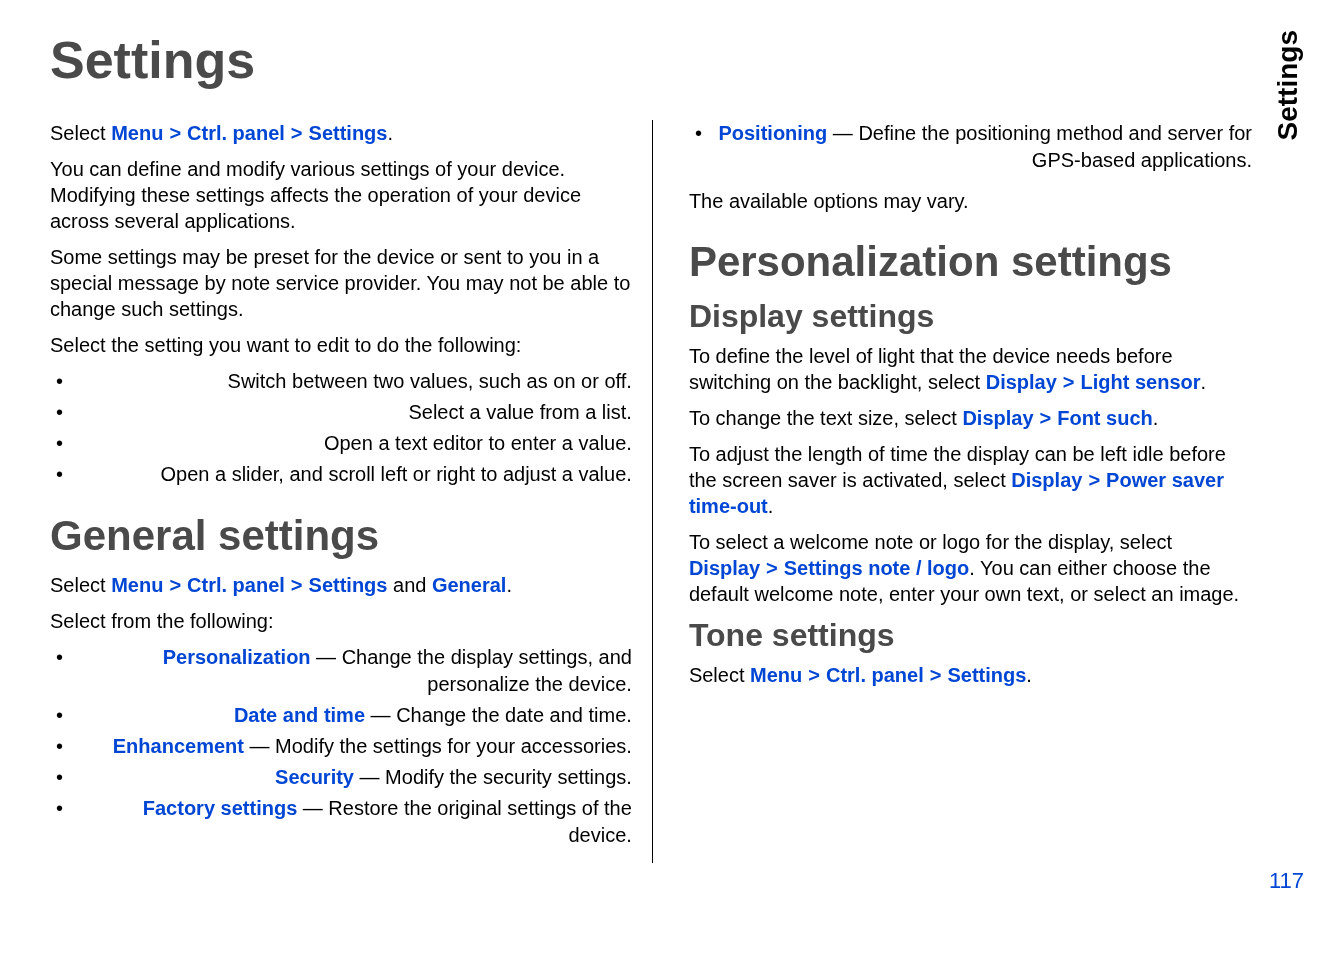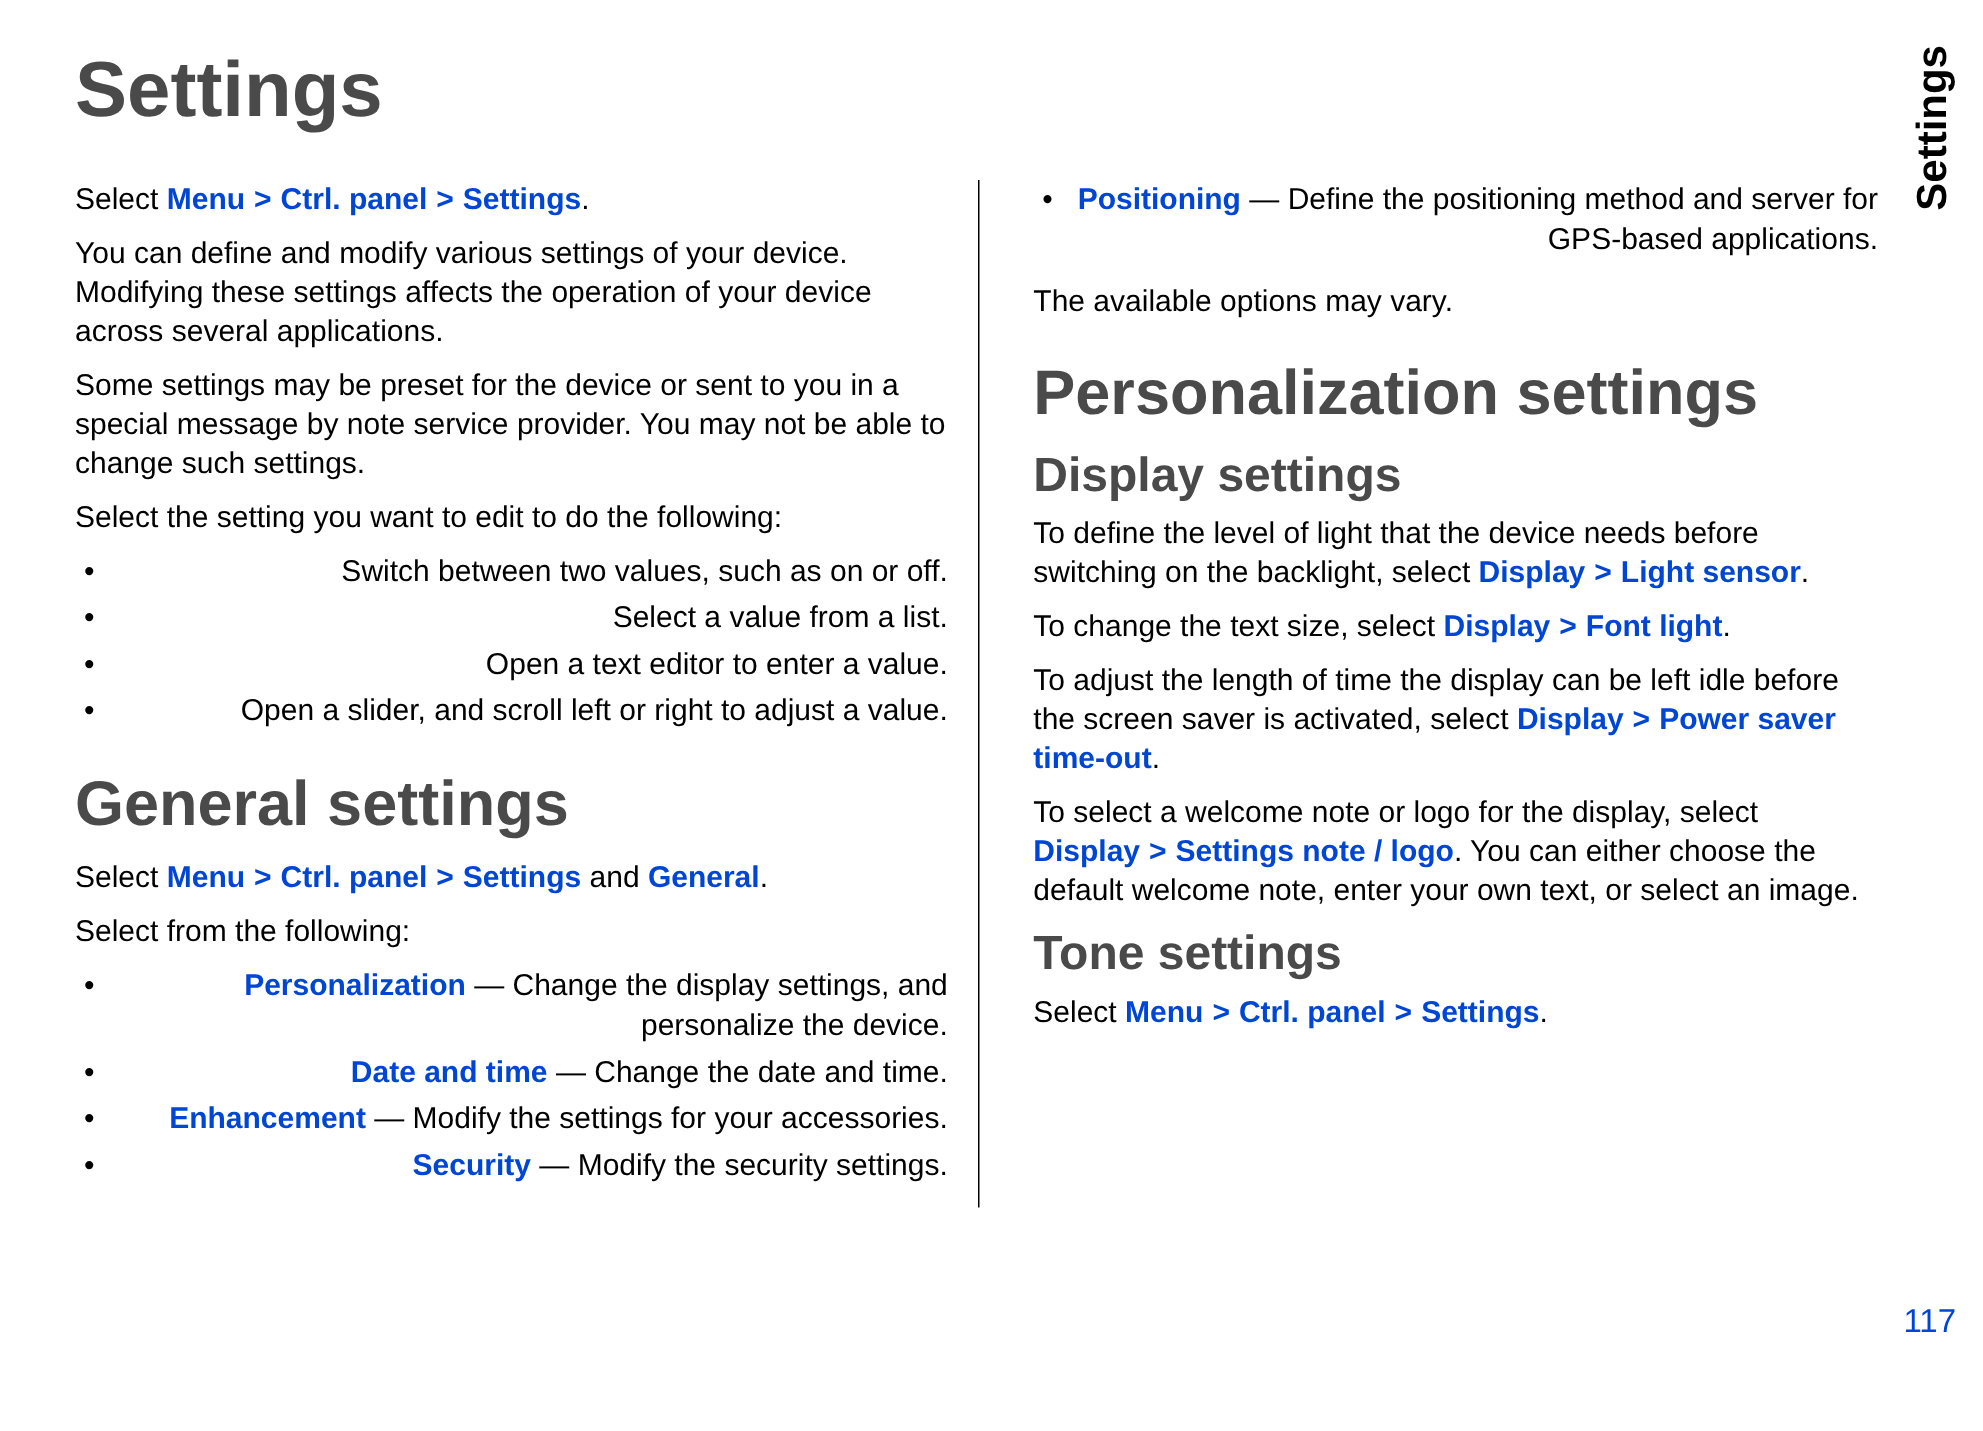--- a/index.html
+++ b/index.html
@@ -141,20 +141,21 @@
       <span>Select </span><span class="link">Menu</span><span class="sep">&gt;</span><span class="link">Ctrl. panel</span><span class="sep">&gt;</span><span class="link">Settings</span><span> and </span><span class="link">General</span><span>.</span>
     </p>
 
     <p>Select from the following:</p>
 
     <ul>
       <li><span class="link">Personalization</span><span class="para-text"> — Change the display settings, and personalize the device.</span></li>
       <li><span class="link">Date and time</span><span class="para-text"> — Change the date and time.</span></li>
       <li><span class="link">Enhancement</span><span class="para-text"> — Modify the settings for your accessories.</span></li>
       <li><span class="link">Security</span><span class="para-text"> — Modify the security settings.</span></li>
+      <li><span class="link">Factory settings</span><span class="para-text"> — Restore the original settings of the device.</span></li>
     </ul>
 
   </div>
 
   <div class="column">
 
     <ul>
       <li><span class="link">Positioning</span><span class="para-text"> — Define the positioning method and server for GPS-based applications.</span></li>
     </ul>
 
@@ -163,21 +164,21 @@
     <h2 class="h2">Personalization settings</h2>
 
 
     <h3 class="h3">Display settings</h3>
 
     <p>
       <span>To define the level of light that the device needs before switching on the backlight, select </span><span class="link">Display</span><span class="sep">&gt;</span><span class="link">Light sensor</span><span>.</span>
     </p>
 
     <p>
-      <span>To change the text size, select </span><span class="link">Display</span><span class="sep">&gt;</span><span class="link">Font light</span><span>.</span>
+      <span>To change the text size, select </span><span class="link">Display</span><span class="sep">&gt;</span><span class="link">Font such</span><span>.</span>
     </p>
 
     <p>
       <span>To adjust the length of time the display can be left idle before the screen saver is activated, select </span><span class="link">Display</span><span class="sep">&gt;</span><span class="link">Power saver time-out</span><span>.</span>
     </p>
 
     <p>
       <span>To select a welcome note or logo for the display, select </span><span class="link">Display</span><span class="sep">&gt;</span><span class="link">Settings note / logo</span><span>. You can either choose the default welcome note, enter your own text, or select an image.</span>
     </p>
 

